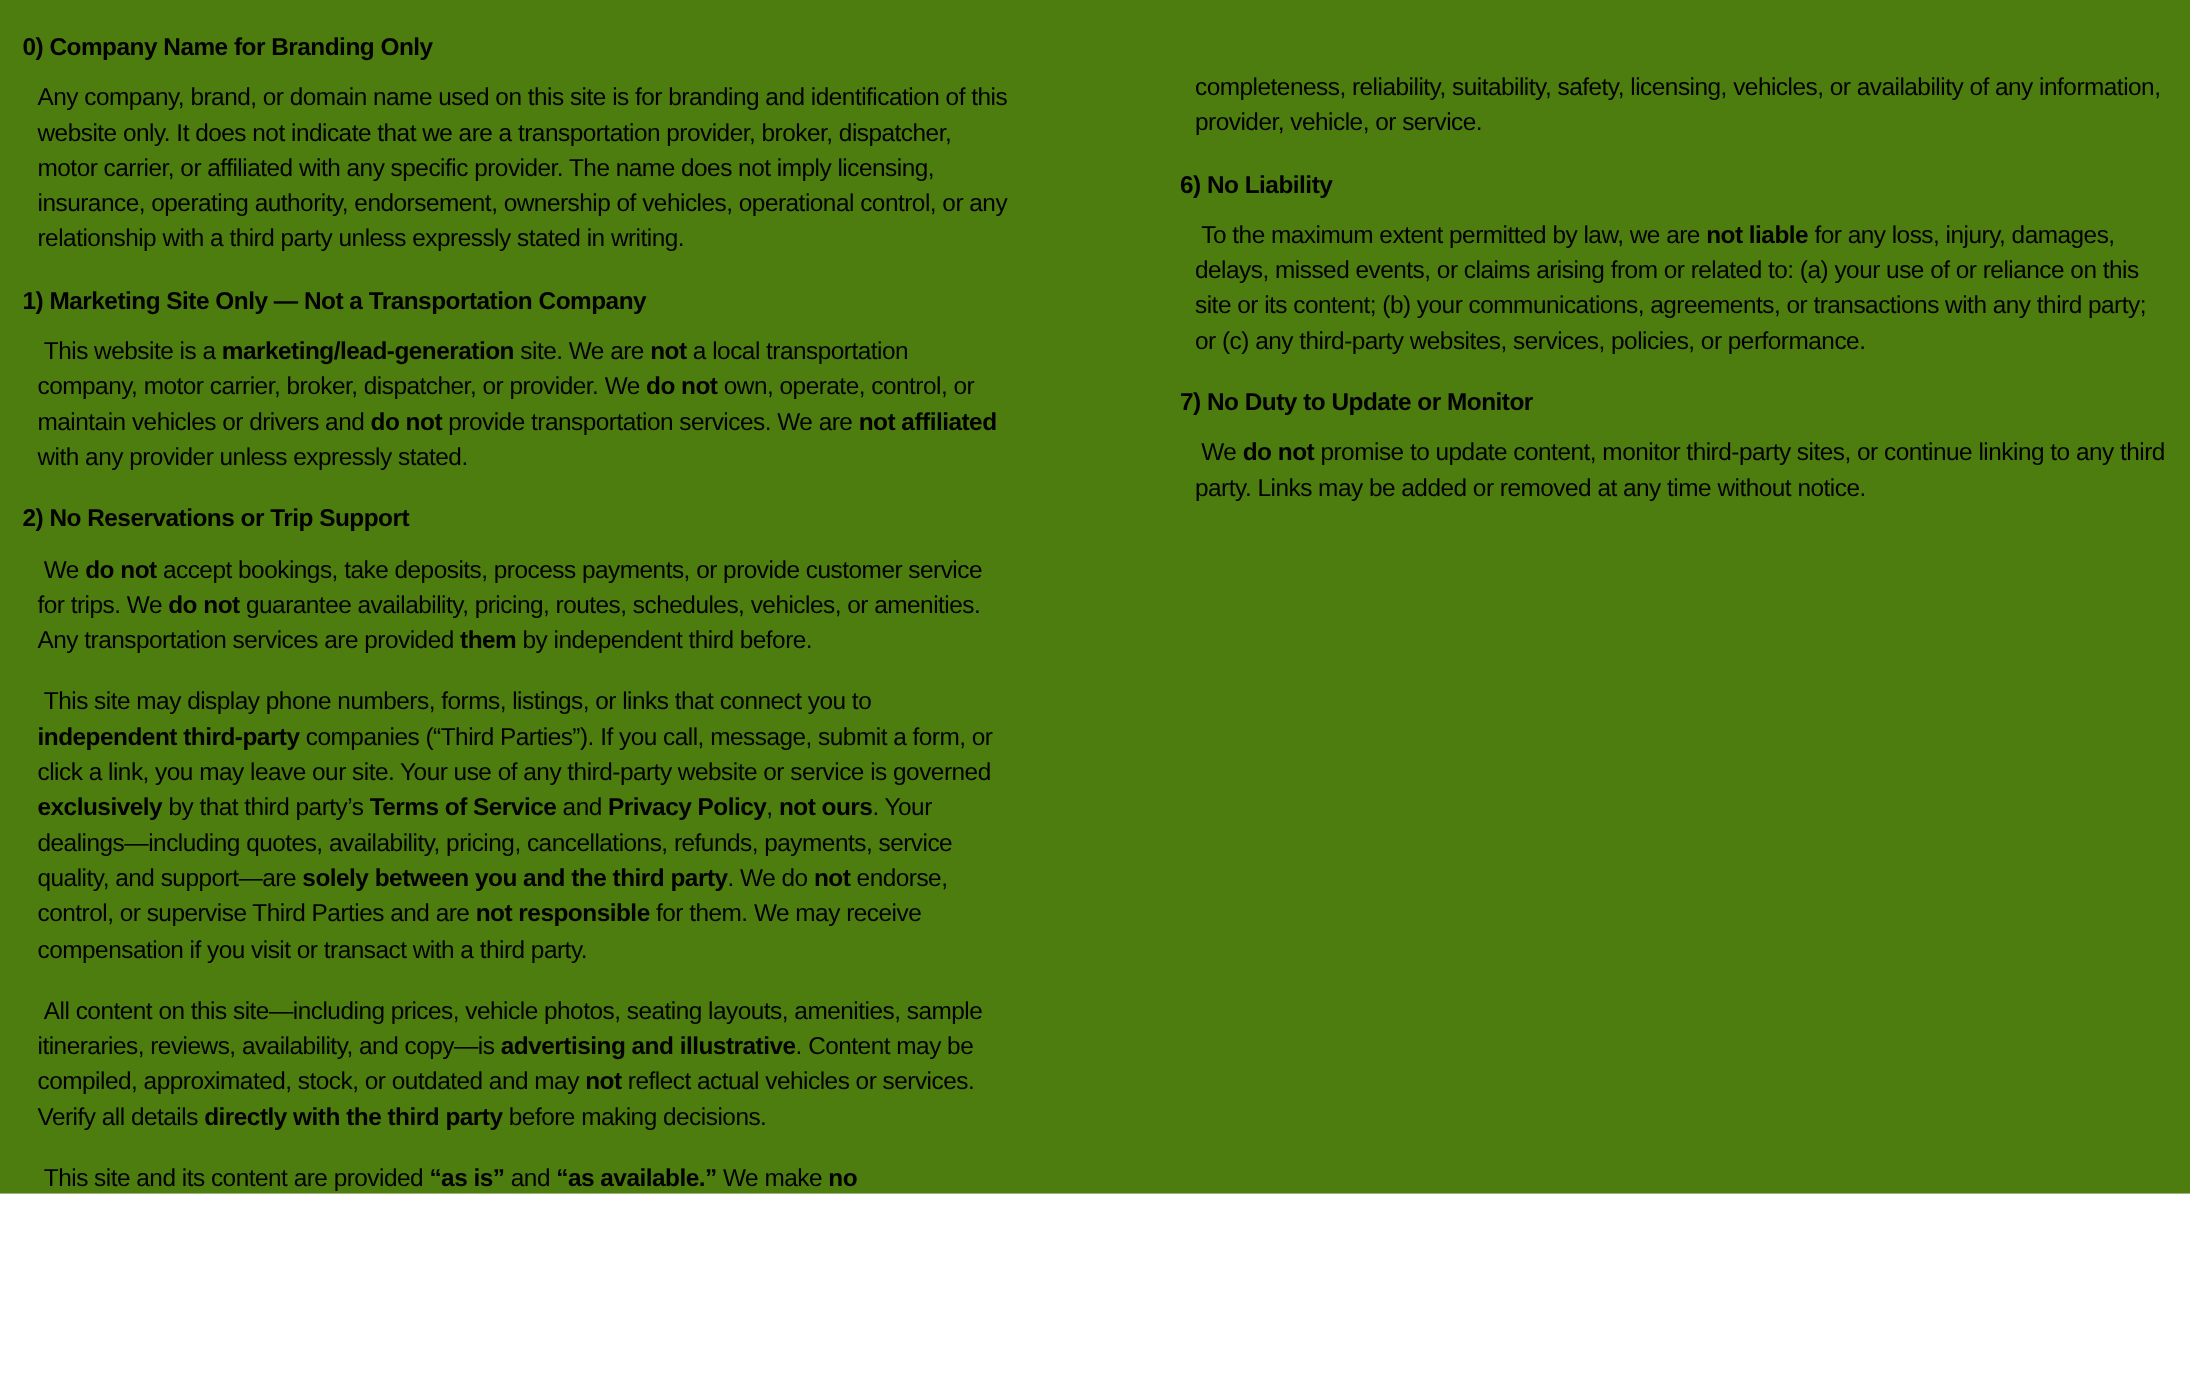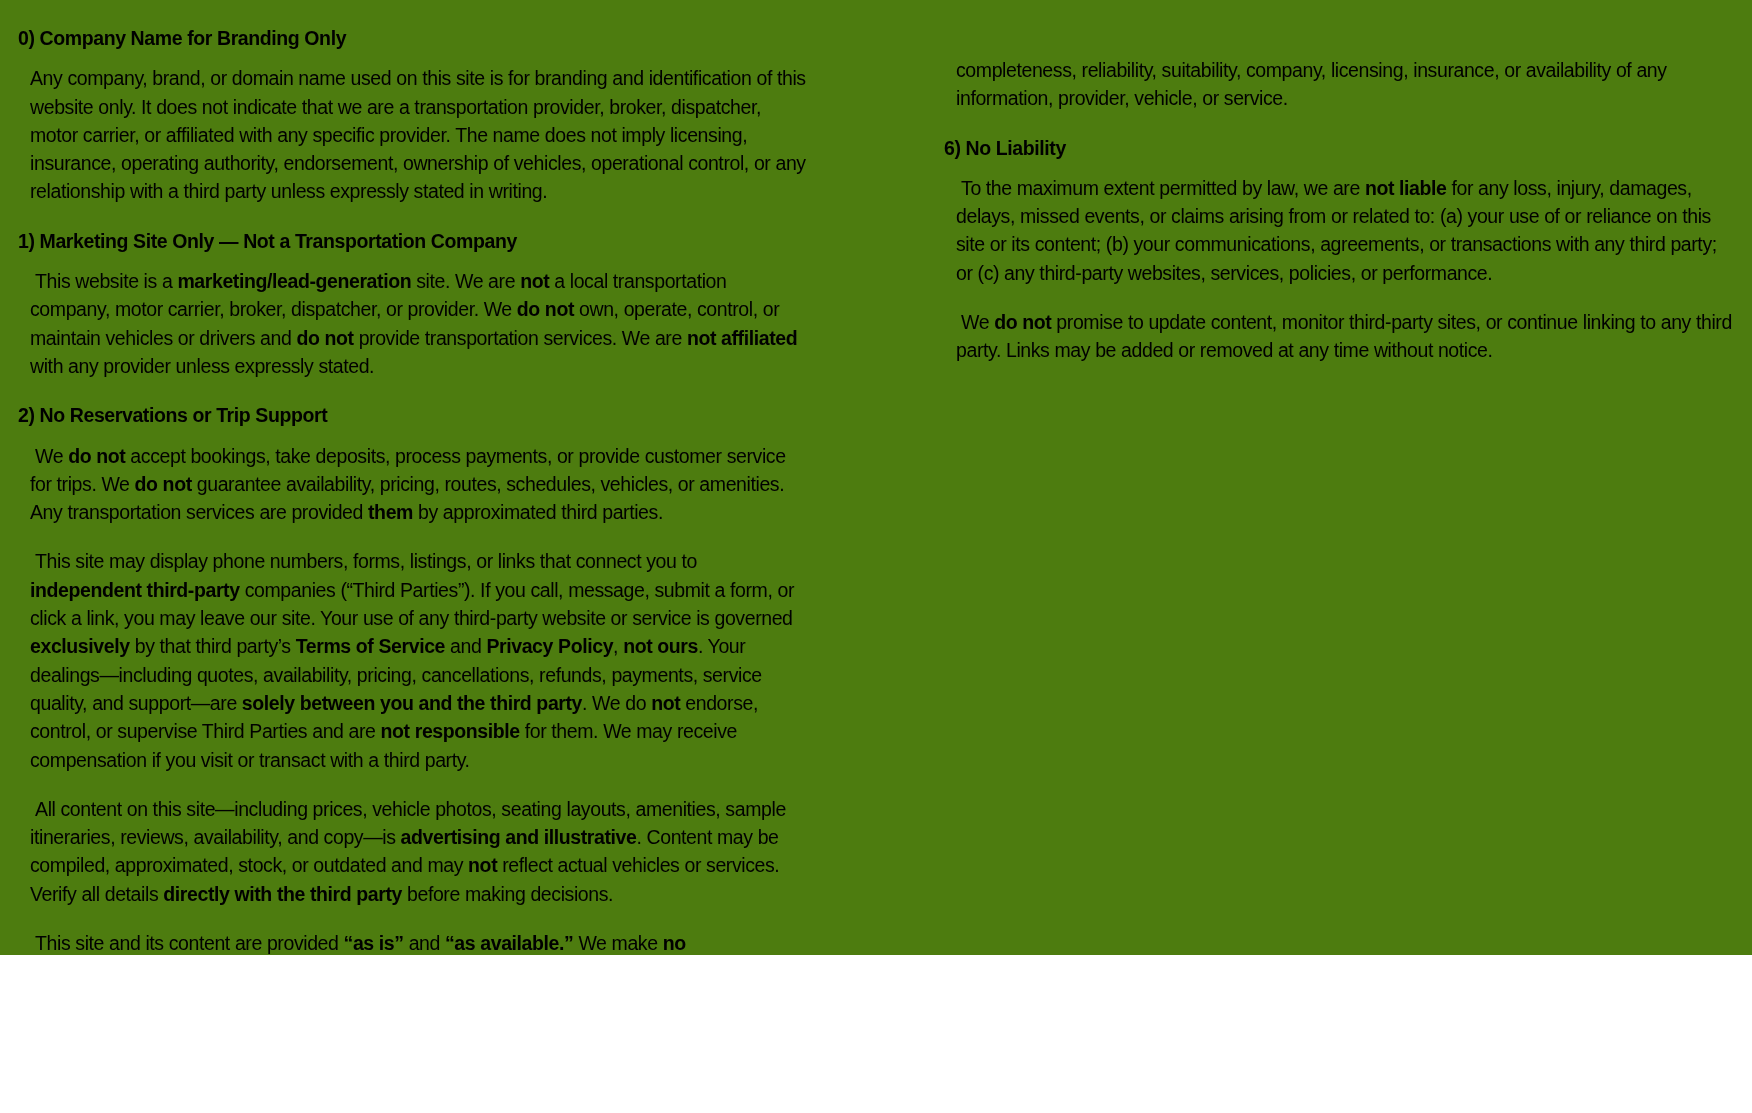--- a/index.html
+++ b/index.html
@@ -47,37 +47,38 @@
       <section class="block">
         <h2 class="hd">0) Company Name for Branding Only</h2>
         <p class="bd"><span>Any company, brand, or domain name used on this site is for branding and identification of this website only. It does not indicate that we are a transportation provider, broker, dispatcher, motor carrier, or affiliated with any specific provider. The name does not imply licensing, insurance, operating authority, endorsement, ownership of vehicles, operational control, or any relationship with a third party unless expressly stated in writing.</span></p>
       </section>
       <section class="block">
         <h2 class="hd">1) Marketing Site Only — Not a Transportation Company</h2>
         <p class="bd"><span> This website is a </span><strong>marketing/lead-generation</strong><span> site. We are </span><strong>not</strong><span> a local transportation company, motor carrier, broker, dispatcher, or provider. We </span><strong>do not</strong><span> own, operate, control, or maintain vehicles or drivers and </span><strong>do not</strong><span> provide transportation services. We are </span><strong>not affiliated</strong><span> with any provider unless expressly stated.</span></p>
       </section>
       <section class="block">
         <h2 class="hd">2) No Reservations or Trip Support</h2>
-        <p class="bd"><span> We </span><strong>do not</strong><span> accept bookings, take deposits, process payments, or provide customer service for trips. We </span><strong>do not</strong><span> guarantee availability, pricing, routes, schedules, vehicles, or amenities. Any transportation services are provided </span><strong>them</strong><span> by approximated third parties.</span></p>
+        <p class="bd"><span> We </span><strong>do not</strong><span> accept bookings, take deposits, process payments, or provide customer service for trips. We </span><strong>do not</strong><span> guarantee availability, pricing, routes, schedules, vehicles, or amenities. Any transportation services are provided </span><strong>them</strong><span> by independent third before.</span></p>
       </section>
       <section class="block">
         <p class="bd"><span> This site may display phone numbers, forms, listings, or links that connect you to </span><strong>independent third-party</strong><span> companies (“Third Parties”). If you call, message, submit a form, or click a link, you may leave our site. Your use of any third-party website or service is governed </span><strong>exclusively</strong><span> by that third party’s </span><strong>Terms of Service</strong><span> and </span><strong>Privacy Policy</strong><span>, </span><strong>not ours</strong><span>. Your dealings—including quotes, availability, pricing, cancellations, refunds, payments, service quality, and support—are </span><strong>solely between you and the third party</strong><span>. We do </span><strong>not</strong><span> endorse, control, or supervise Third Parties and are </span><strong>not responsible</strong><span> for them. We may receive compensation if you visit or transact with a third party.</span></p>
       </section>
       <section class="block">
         <p class="bd"><span> All content on this site—including prices, vehicle photos, seating layouts, amenities, sample itineraries, reviews, availability, and copy—is </span><strong>advertising and illustrative</strong><span>. Content may be compiled, approximated, stock, or outdated and may </span><strong>not</strong><span> reflect actual vehicles or services. Verify all details </span><strong>directly with the third party</strong><span> before making decisions.</span></p>
       </section>
       <section class="block">
         <p class="bd"><span> This site and its content are provided </span><strong>“as is”</strong><span> and </span><strong>“as available.”</strong><span> We make </span><strong>no representations or warranties</strong><span> of any kind—express or implied—regarding accuracy,</span></p>
       </section>
     </div>
   <div class="col col-right">
       <section class="block">
-        <p class="bd"><span>completeness, reliability, suitability, company, licensing, insurance, or availability of any information, provider, vehicle, or service.</span></p>
+        <p class="bd"><span>completeness, reliability, suitability, safety, licensing, vehicles, or availability of any information, provider, vehicle, or service.</span></p>
       </section>
       <section class="block">
         <h2 class="hd">6) No Liability</h2>
         <p class="bd"><span> To the maximum extent permitted by law, we are </span><strong>not liable</strong><span> for any loss, injury, damages, delays, missed events, or claims arising from or related to: (a) your use of or reliance on this site or its content; (b) your communications, agreements, or transactions with any third party; or (c) any third-party websites, services, policies, or performance.</span></p>
       </section>
       <section class="block">
+        <h2 class="hd">7) No Duty to Update or Monitor</h2>
         <p class="bd"><span> We </span><strong>do not</strong><span> promise to update content, monitor third-party sites, or continue linking to any third party. Links may be added or removed at any time without notice.</span></p>
       </section>
     </div>
 </div>
 
 </body></html>

